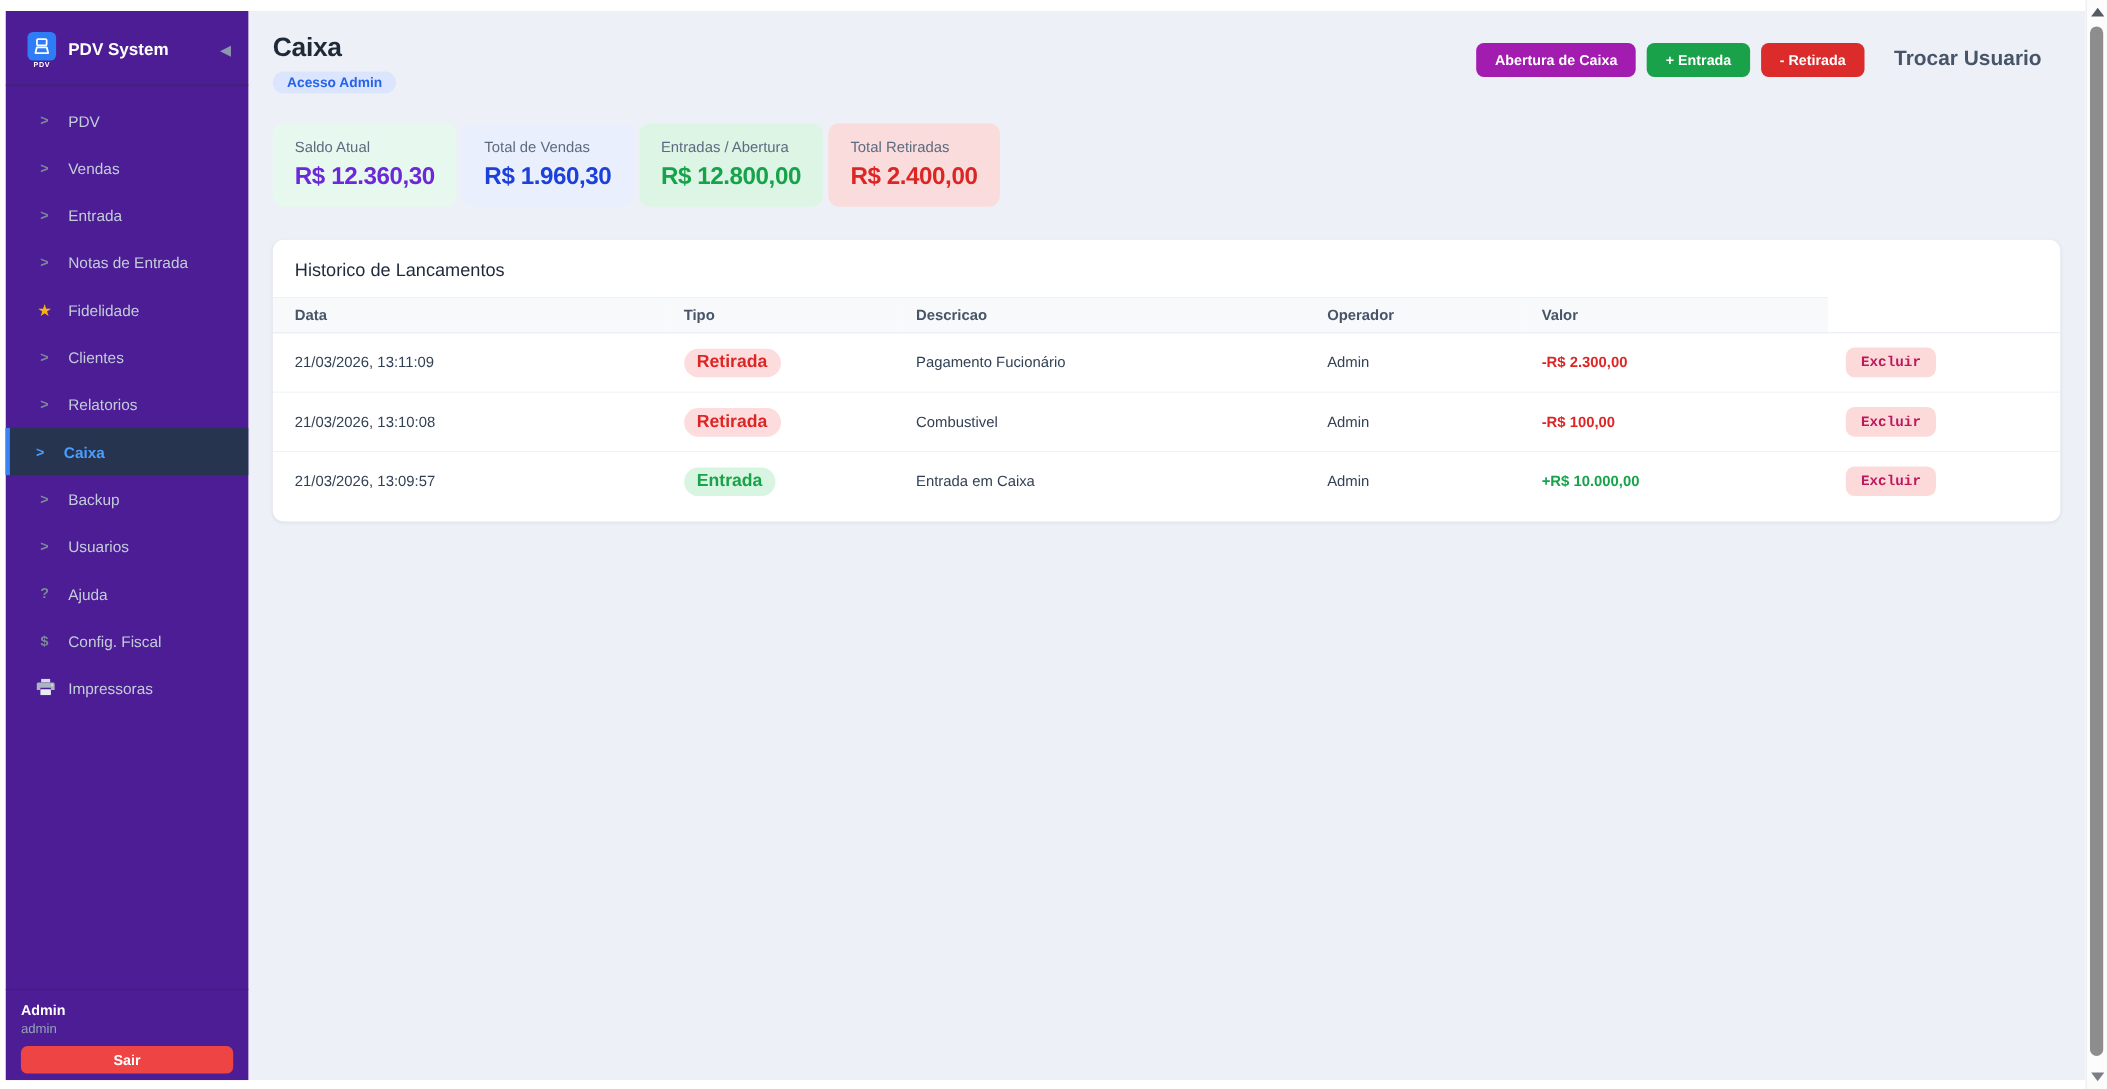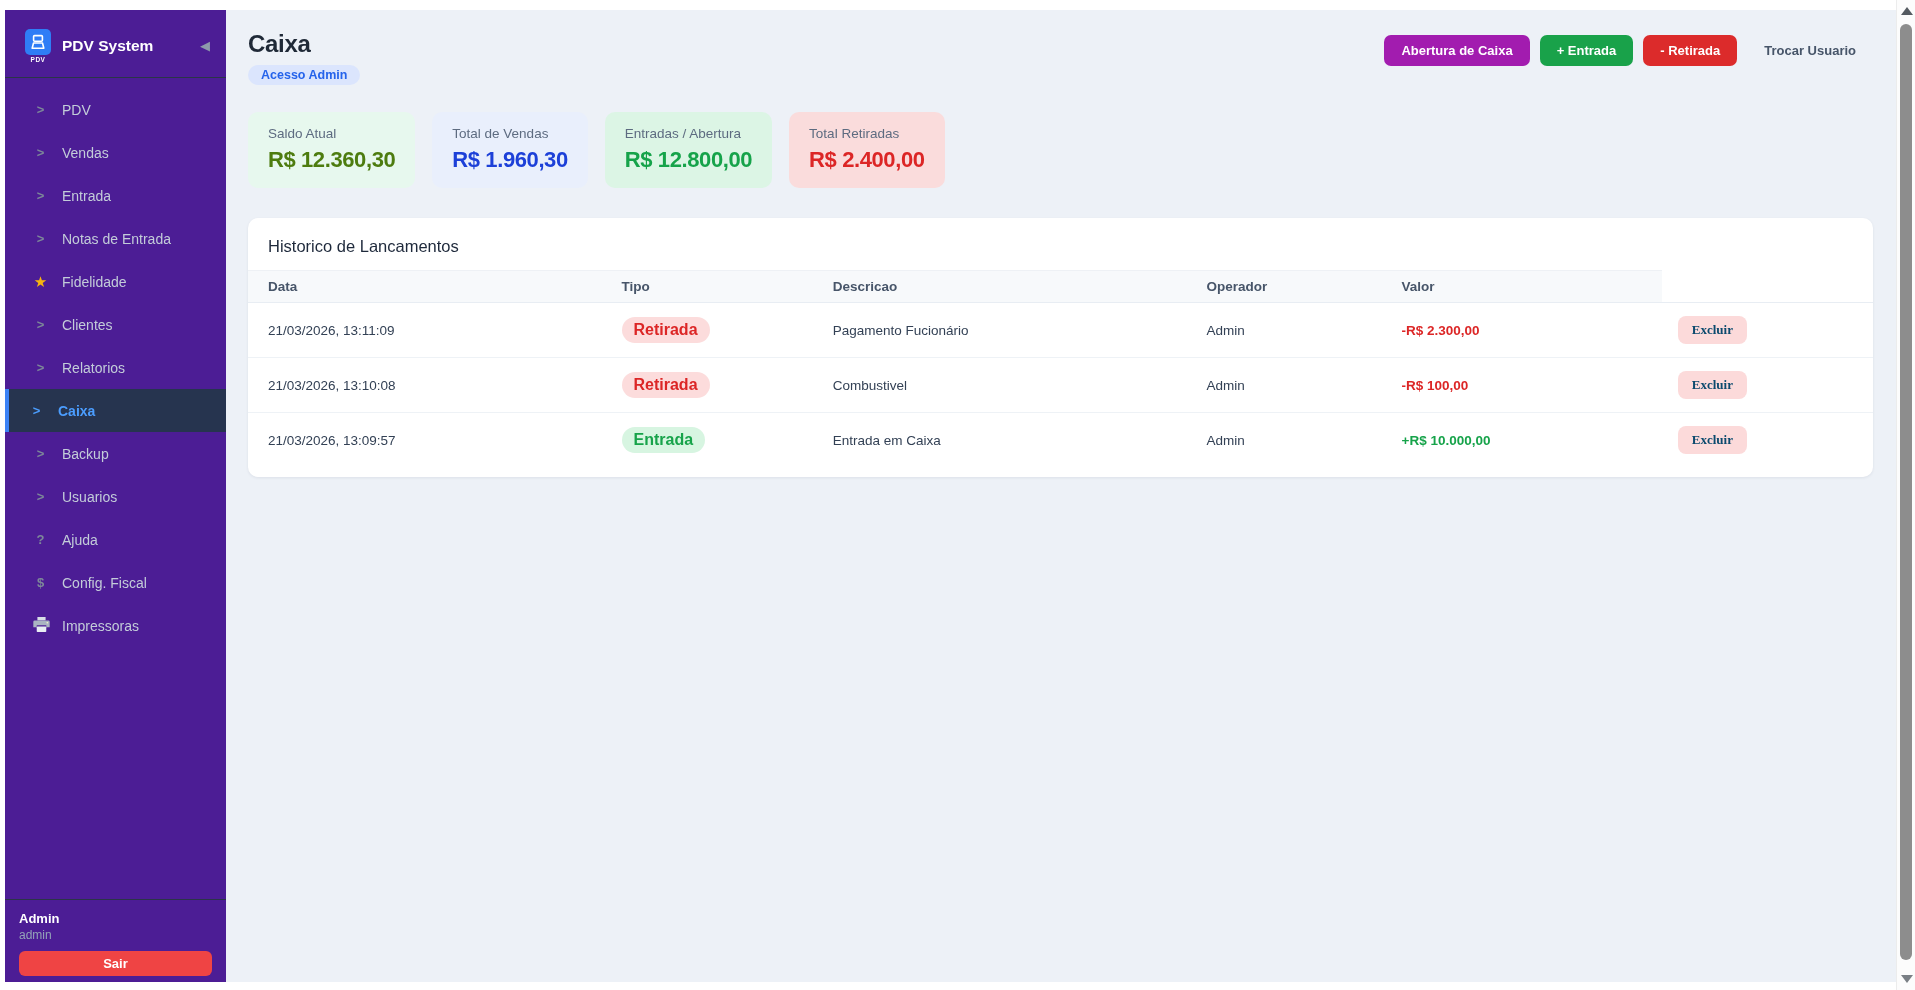--- a/index.html
+++ b/index.html
@@ -51,50 +51,50 @@
   .main-header { display:flex; justify-content:space-between; align-items:flex-start; }
   .page-title { font-size:24px; font-weight:700; color:#1f2937; letter-spacing:-.3px; }
   .badge { display:inline-block; margin-top:7px; background:#dbe5fd; color:#2563eb;
            font-size:12.5px; font-weight:700; padding:3px 13px; border-radius:999px; }
   .header-actions { display:flex; align-items:center; gap:10px; margin-top:5px; }
   .btn { border:none; border-radius:7px; padding:8px 17px; font-size:13px; font-weight:700;
          color:#fff; cursor:pointer; font-family:inherit; }
   .btn-blue  { background:#a21caf; }
   .btn-green { background:#19a24a; }
   .btn-red   { background:#dc2b2b; }
-  .btn-ghost { background:transparent; color:#475569; font-weight:600; font-size:13px; }
-
-  
-  .stats { display:flex; gap:17px; margin-top:27px; }
+  .btn-ghost { background:transparent; color:#475569; font-weight:600; font-size:19px; }
+
+  
+  .stats { display:flex; gap:5px; margin-top:27px; }
   .stat-card { border-radius:10px; padding:14px 20px 15px 20px; min-width:150px; }
   .stat-label { font-size:13.5px; font-weight:500; color:#5d6b80; }
   .stat-value { font-size:22px; font-weight:800; margin-top:6px; letter-spacing:-.4px; }
-  .card-green1 { background:#e7f8ee; } .card-green1 .stat-value { color:#4d7c0f; }
+  .card-green1 { background:#e7f8ee; } .card-green1 .stat-value { color:#6d28d9; }
   .card-blue   { background:#e9effc; } .card-blue   .stat-value { color:#1d40d8; }
   .card-green2 { background:#dcf5e5; } .card-green2 .stat-value { color:#16a34a; }
   .card-red    { background:#fadcdc; } .card-red    .stat-value { color:#dc2626; }
 
   
   .table-card { margin-top:30px; background:#fff; border-radius:10px;
                 box-shadow:0 1px 3px rgba(25,39,62,.08); padding-bottom:10px; overflow:hidden; }
   .table-title { font-size:16.5px; font-weight:400; color:#1e293b; padding:19px 20px 14px 20px; }
   table { width:100%; border-collapse:collapse; font-size:13.5px; }
   thead th { text-align:left; font-weight:600; color:#475569; background:#f7f9fb;
              padding:8px 16px; border-top:1px solid #eef1f5; border-bottom:1px solid #e8edf3; }
   thead th.th-plain { background:#ffffff; border-top-color:#ffffff; border-bottom-color:#e8edf3; }
   thead th:first-child, tbody td:first-child { padding-left:20px; }
   tbody td { padding:13px 16px; color:#334155; border-bottom:1px solid #eef2f6; }
   tbody tr:last-child td { border-bottom:none; }
   .pill { display:inline-block; padding:4px 12px; border-radius:999px; font-size:16px; font-weight:700; }
   .pill-out { background:#fcdcdc; color:#dc2626; }
   .pill-in  { background:#d7f5e1; color:#17a34a; }
   .val { font-weight:700; }
   .val.neg { color:#dc2626; } .val.pos { color:#16a34a; }
-  .delete-btn { background:#fcdada; color:#0c4a6e; border:none; border-radius:8px;
-                padding:6px 14px; font-size:13px; font-weight:600; cursor:pointer; font-family:Liberation Serif, serif; }
+  .delete-btn { background:#fcdada; color:#be185d; border:none; border-radius:8px;
+                padding:6px 14px; font-size:13px; font-weight:600; cursor:pointer; font-family:Liberation Mono, monospace; }
 </style>
 </head>
 <body>
 
 <div class="window">
 
   <aside class="sidebar">
     <div class="brand">
       <div class="logo-wrap">
         <div class="logo">

